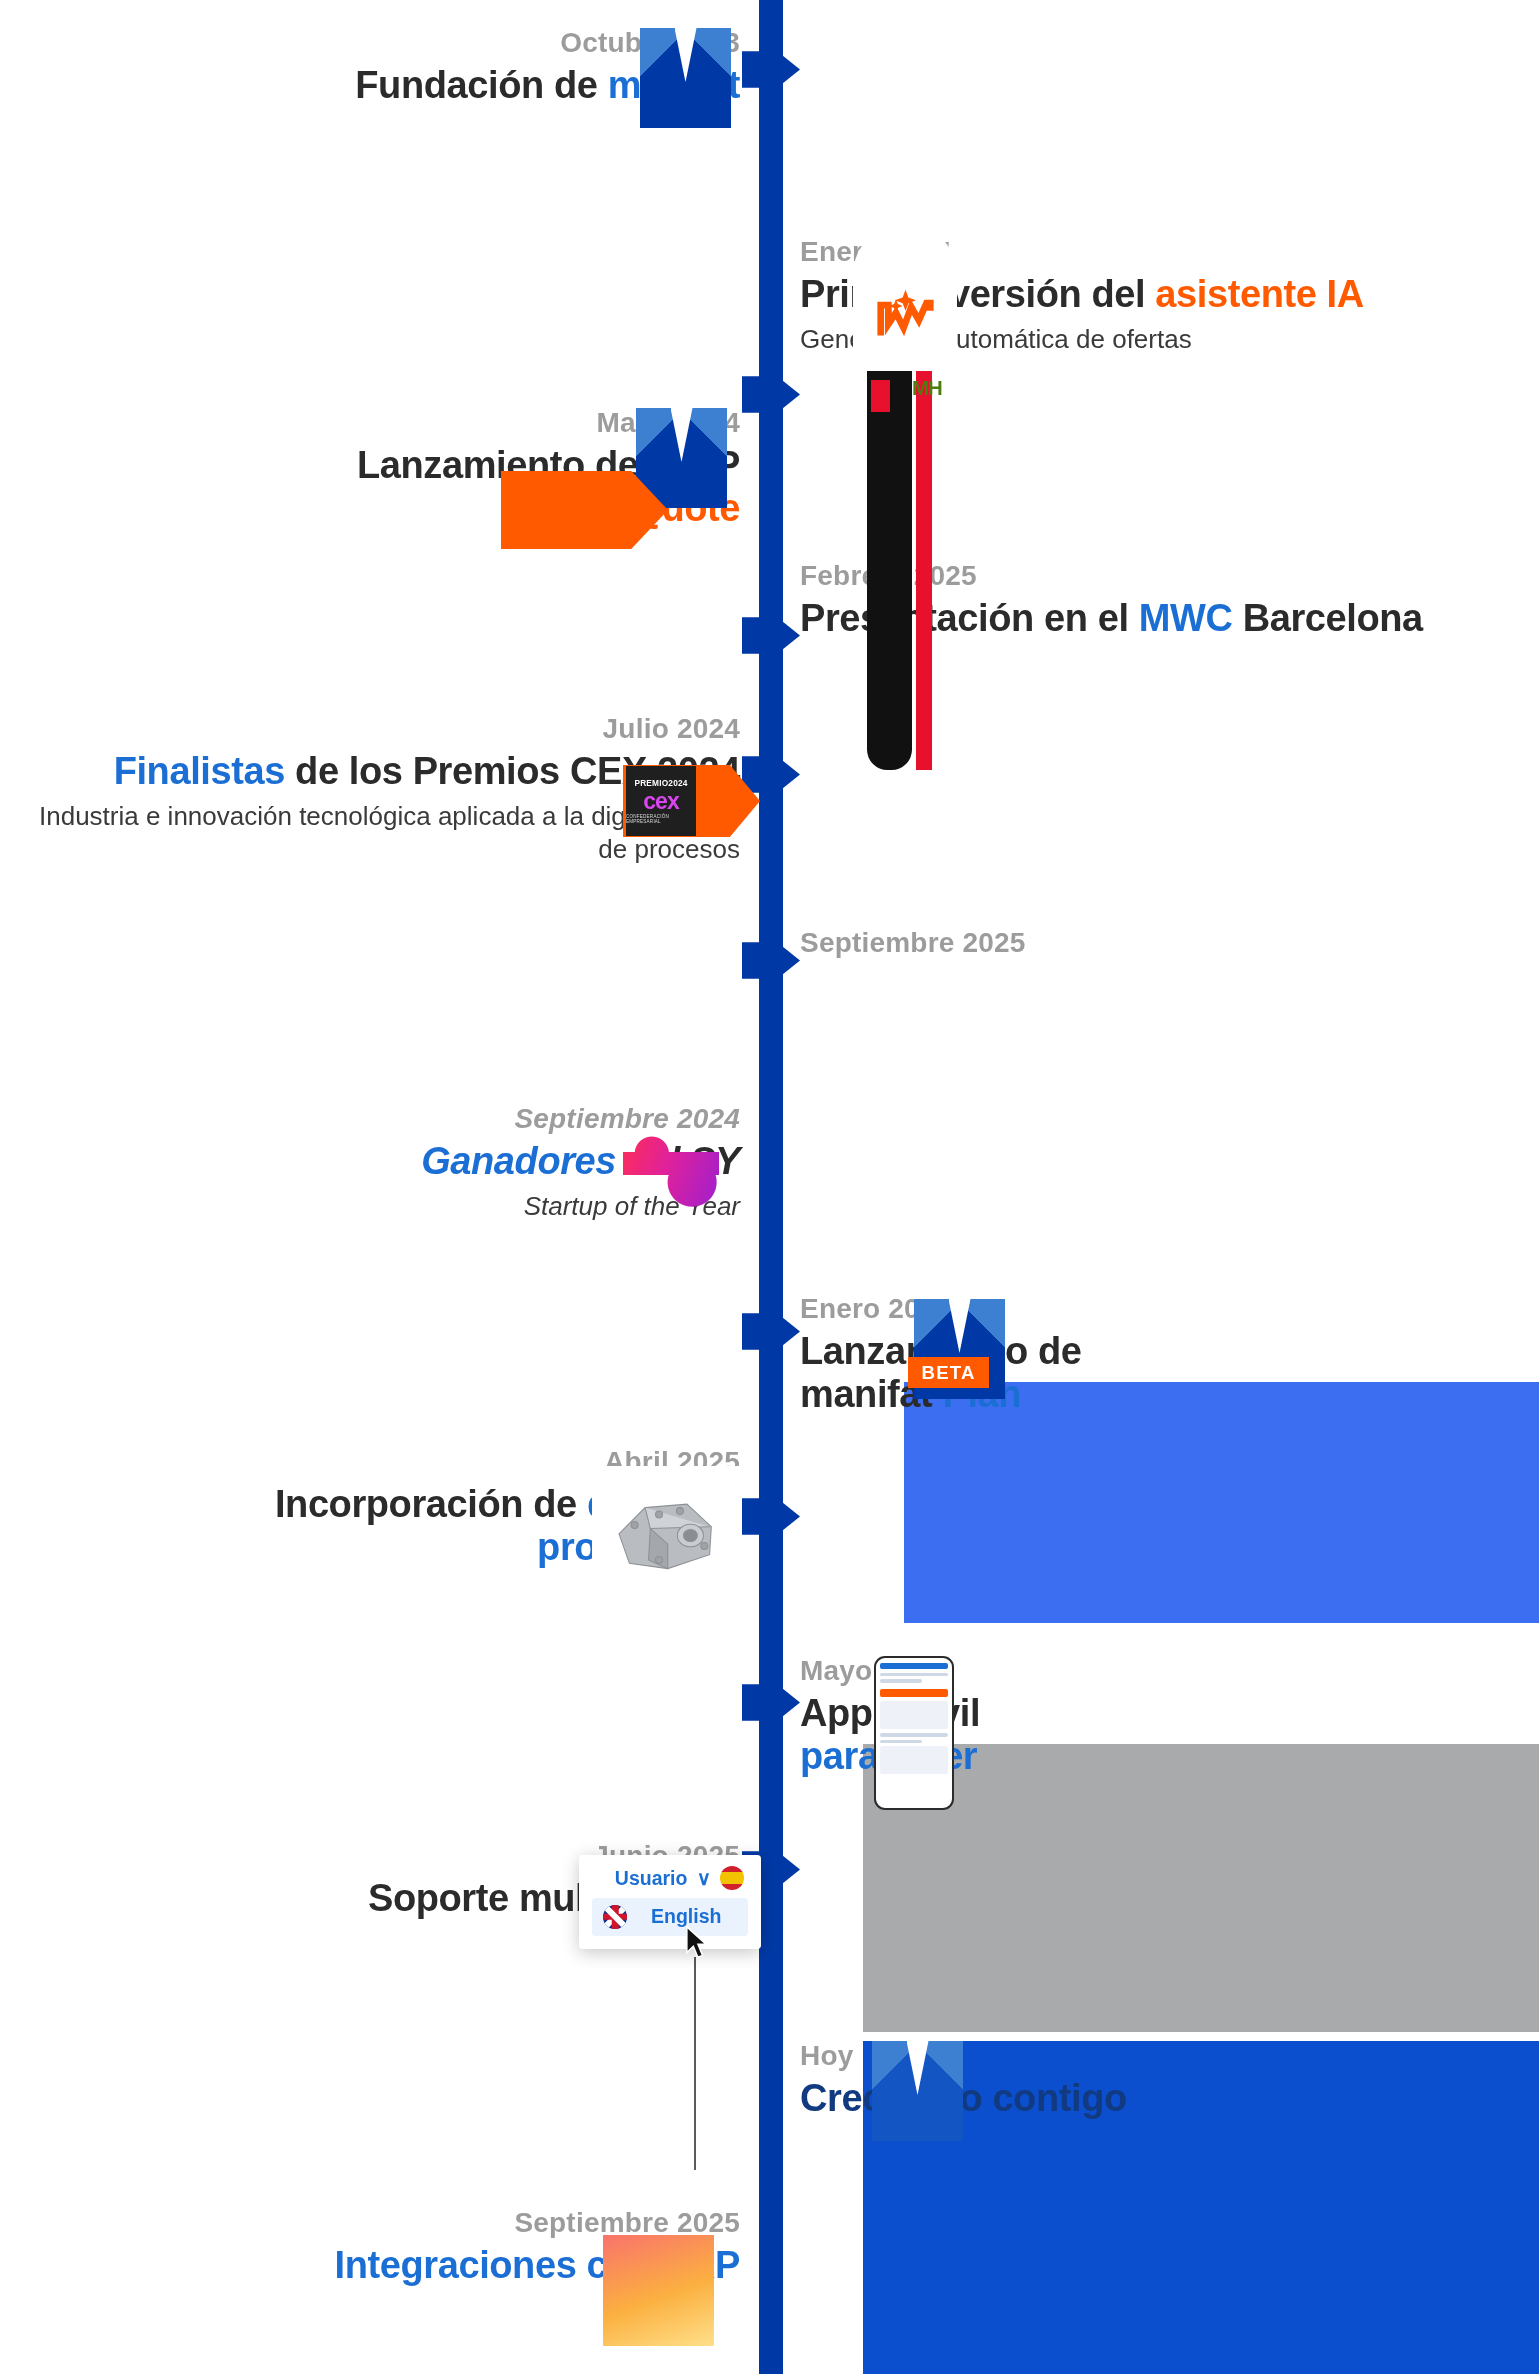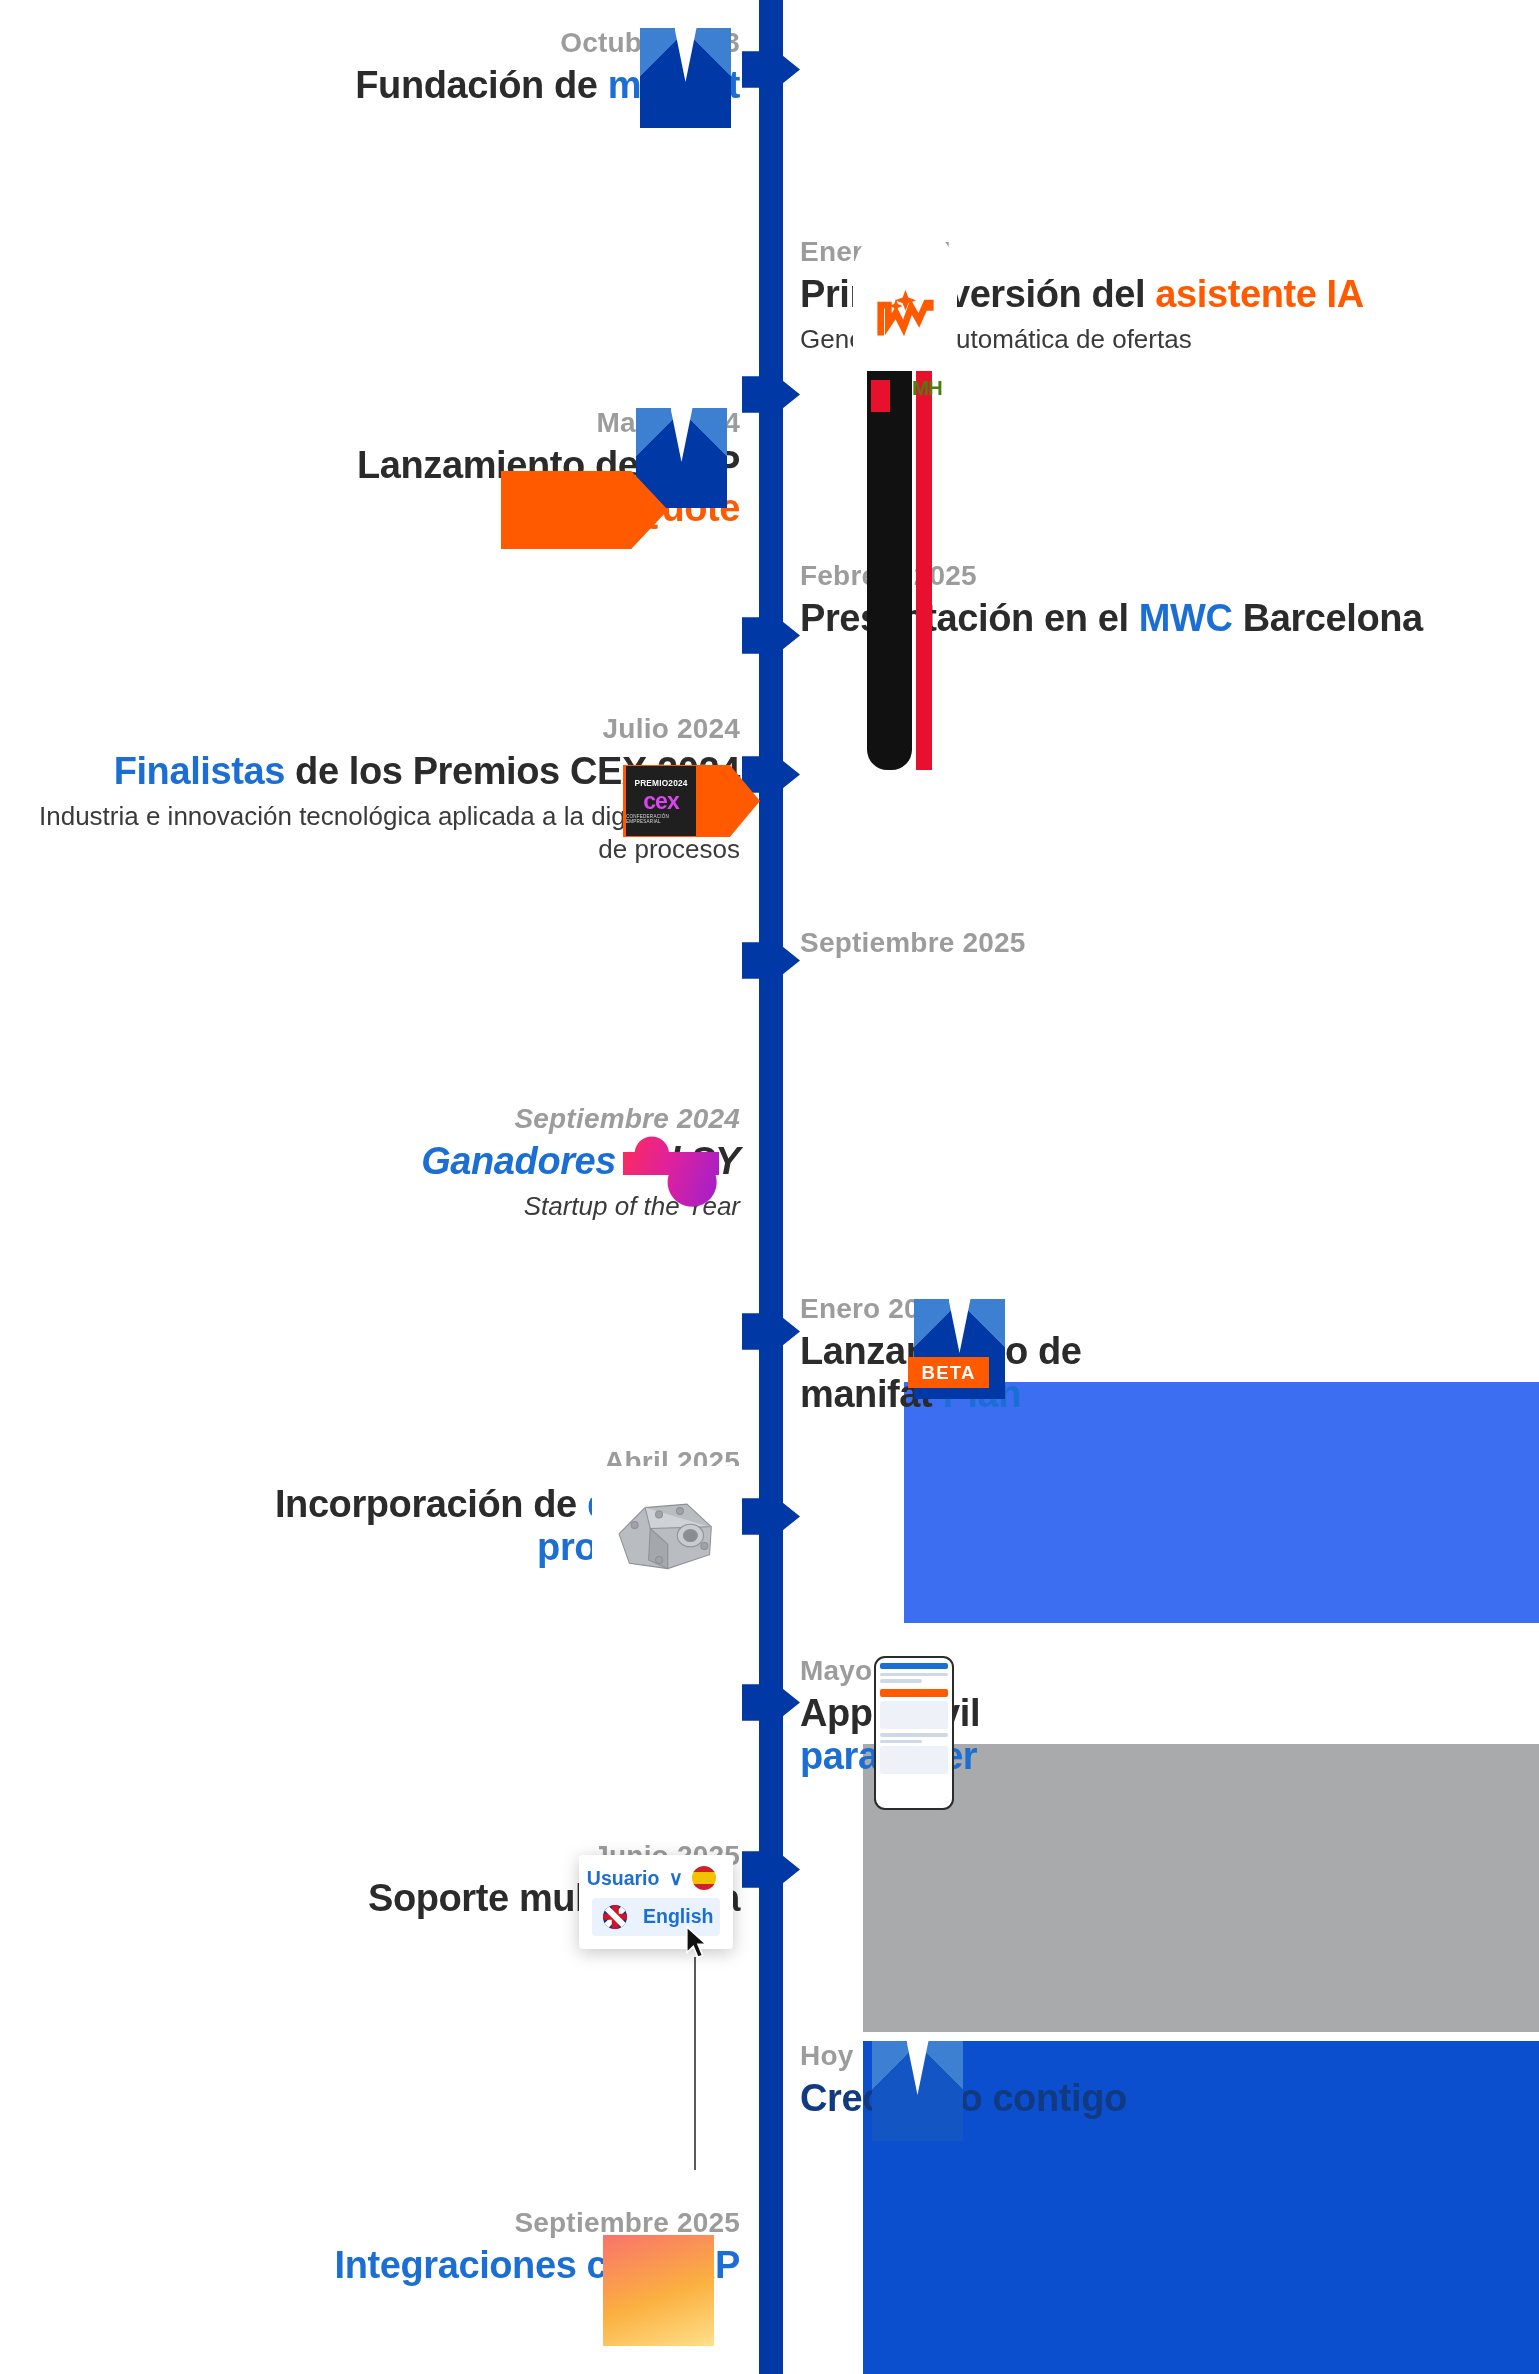--- a/index.html
+++ b/index.html
@@ -238,36 +238,36 @@
   }
 
   
   .lang-card {
     position: absolute;
     z-index: 30;
     background: #ffffff;
     border-radius: 3.7px;
     box-shadow: 0 3.7px 16.7px rgba(0,0,0,.22);
     padding: 9.3px 13px 13px;
-    width: 154px;
+    width: 182px;
   }
   .lang-current {
     display: flex;
     align-items: center;
     justify-content: flex-end;
     gap: 9.3px;
     font-size: 19.5px;
     font-weight: 600;
     color: #1b6fd4;
     padding: 1.9px 3.7px 7.4px;
   }
   .lang-option {
     display: flex;
     align-items: center;
-    gap: 16px;
+    gap: 24px;
     background: #eaf2fd;
     border-radius: 3.7px;
     padding: 7.4px 11px;
     font-size: 19.5px;
     font-weight: 600;
     color: #1b6fd4;
   }
   .flag-es, .flag-uk {
     width: 24px; height: 24px;
     border-radius: 50%;

